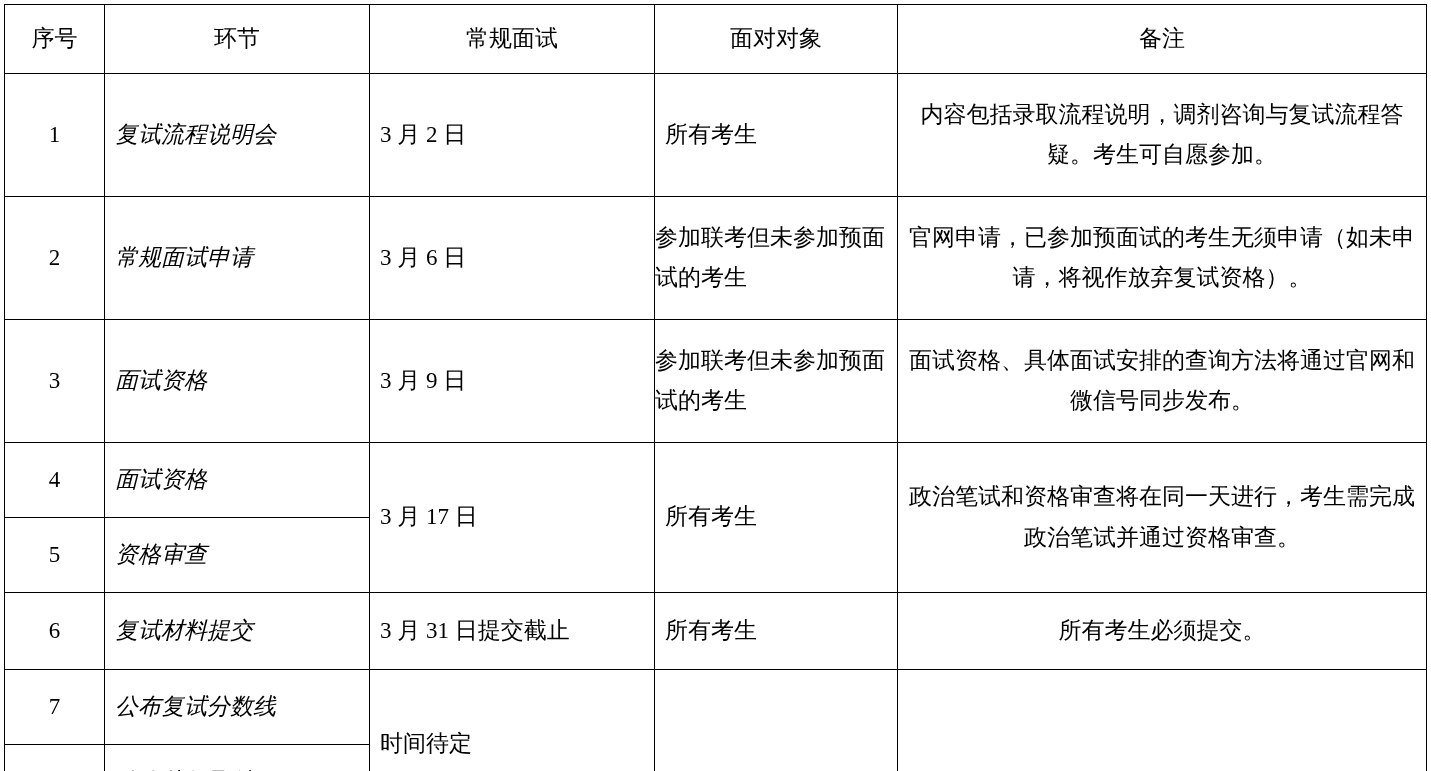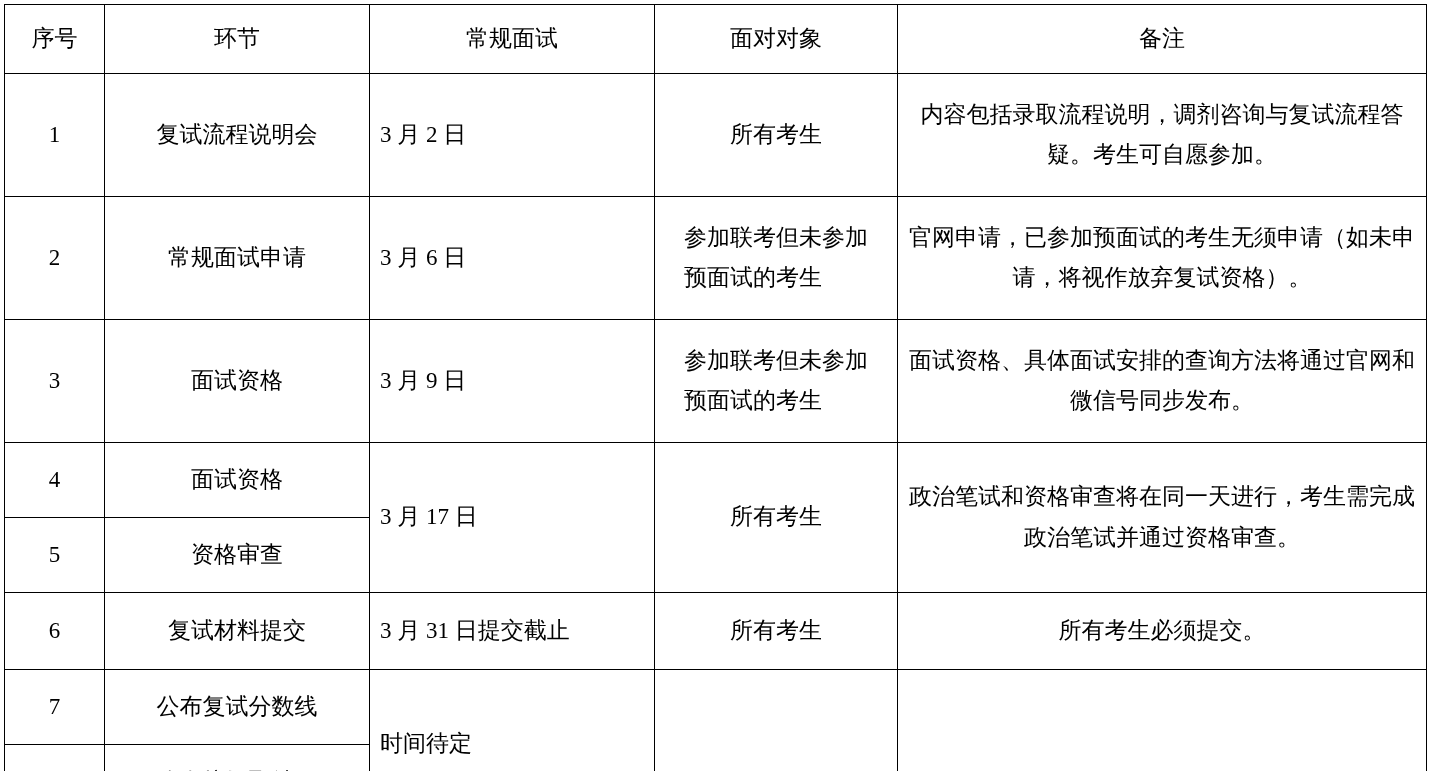--- a/index.html
+++ b/index.html
@@ -41,32 +41,32 @@
     height: 56px;
     padding: 4px 6px;
   }
   col.c-no    { width: 100px; }
   col.c-stage { width: 265px; }
   col.c-time  { width: 285px; }
   col.c-aud   { width: 243px; }
   col.c-note  { width: 529px; }
 
   td.no     { text-align: center; }
-  td.stage  { text-align: center; }
+  td.stage  { text-align: left; font-style: italic; }
   td.time   { }
-  td.aud    { text-align: center; }
+  td.aud    { text-align: left; }
   td.note   { text-align: center; }
 
   .row-tall td { height: 110px; }
   .row-short td { height: 62px; }
   .row-mid td { height: 64px; }
 
   td.aud.wrap {
     text-align: left;
-    padding-left: 29px;
+    padding-left: 0;
     padding-right: 8px;
   }
   td.note.blank { }
 </style>
 </head>
 <body>
 
 <div class="sheet">
   <table class="schedule">
     <colgroup>

